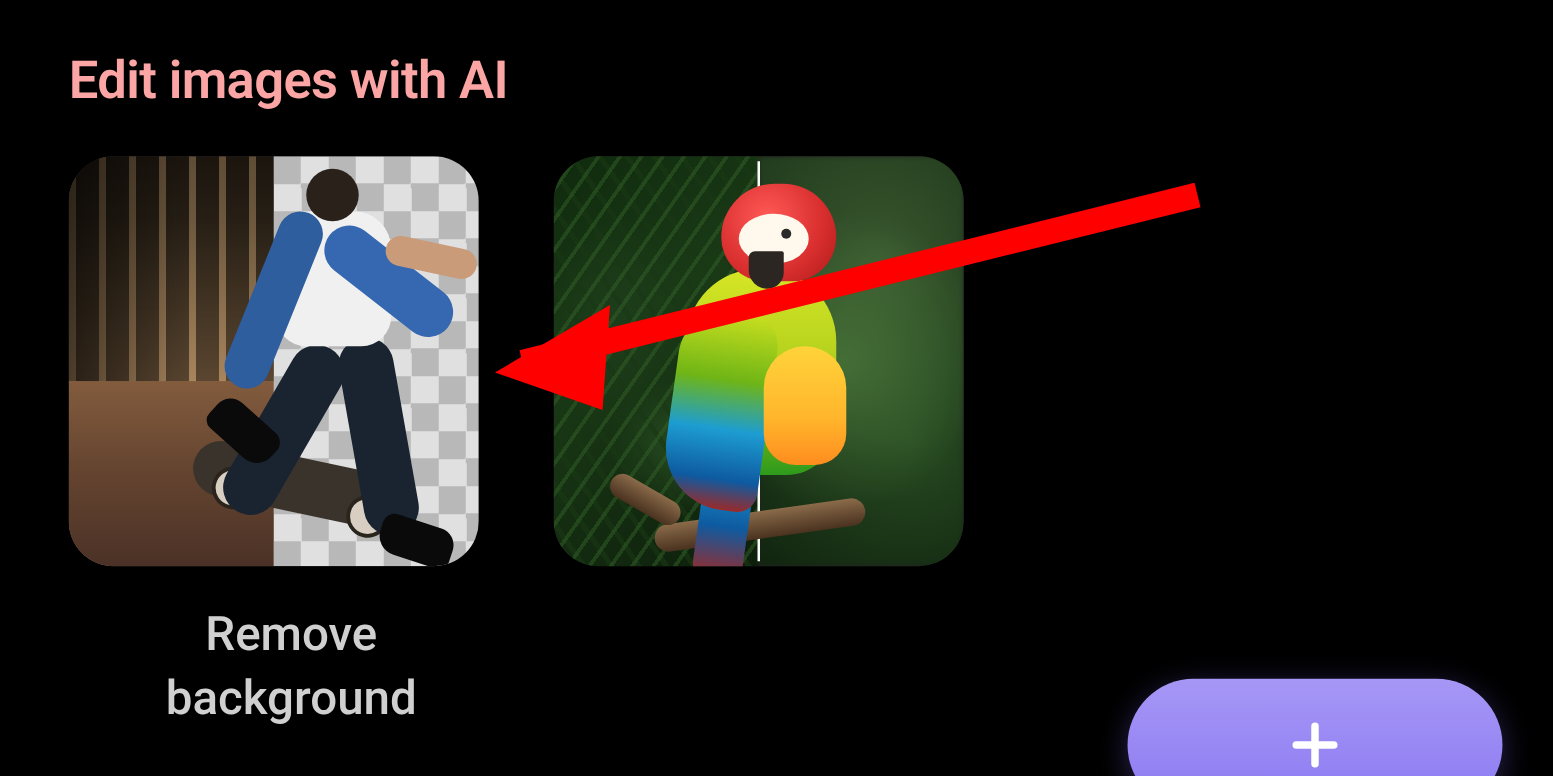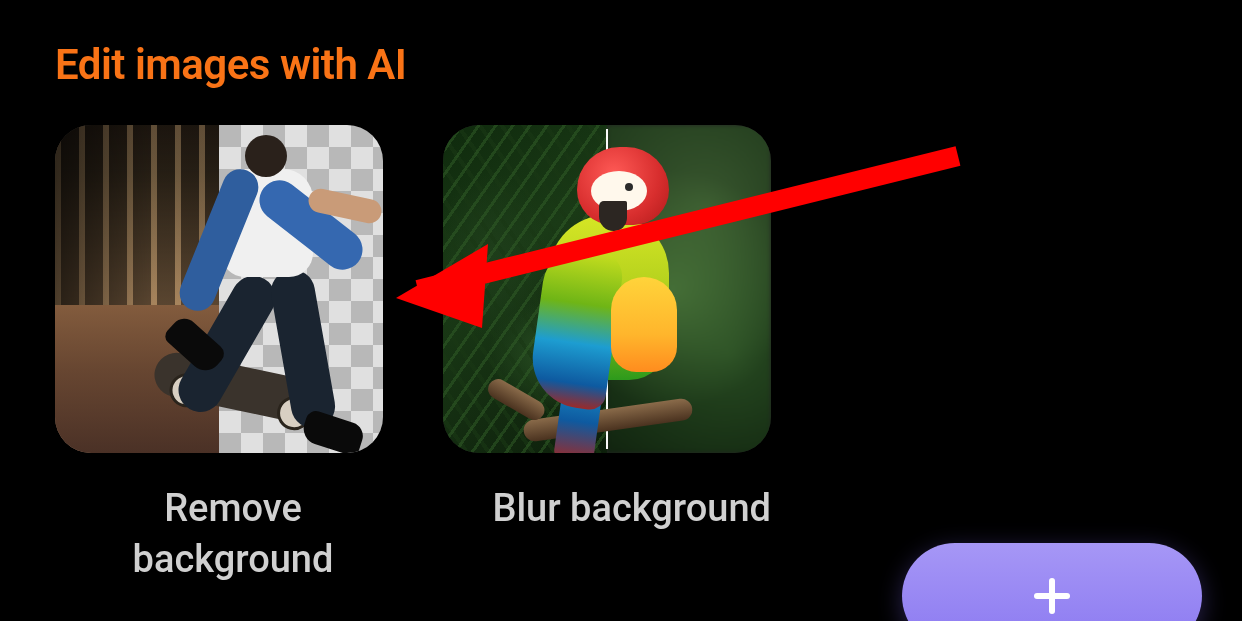--- a/index.html
+++ b/index.html
@@ -8,21 +8,21 @@
       height: 621px;
       background: #000;
       font-family: -apple-system, BlinkMacSystemFont, "Segoe UI", Roboto, sans-serif;
       overflow: hidden;
       position: relative;
     }
     .container {
       padding: 40px 55px;
     }
     .section-title {
-      color: #f97316;
+      color: #fca5a5;
       font-size: 42px;
       font-weight: 600;
       letter-spacing: -0.5px;
       margin-bottom: 36px;
     }
     .cards-row {
       display: flex;
       gap: 60px;
     }
     .card {
@@ -371,21 +371,20 @@
           <div class="p-tail"></div>
           <div class="p-body"></div>
           <div class="p-wing"></div>
           <div class="p-chest"></div>
           <div class="p-head"></div>
           <div class="p-face"></div>
           <div class="p-eye"></div>
           <div class="p-beak"></div>
         </div>
       </div>
-      <div class="card-label">Blur background</div>
     </div>
 
   </div>
 </div>
 
 <svg class="arrow" viewBox="0 0 600 220">
   <defs>
     <marker id="ah" markerWidth="12" markerHeight="12" refX="2" refY="6" orient="auto">
       <path d="M0,0 L12,6 L0,12 Z" fill="#ff0000"></path>
     </marker>

